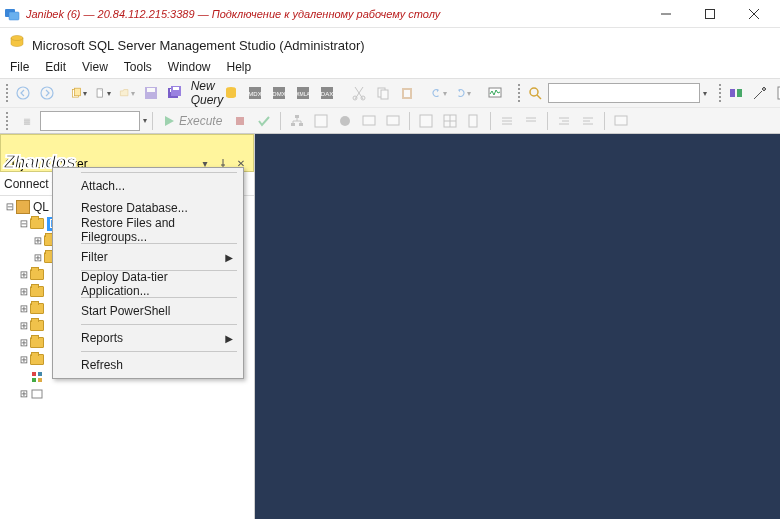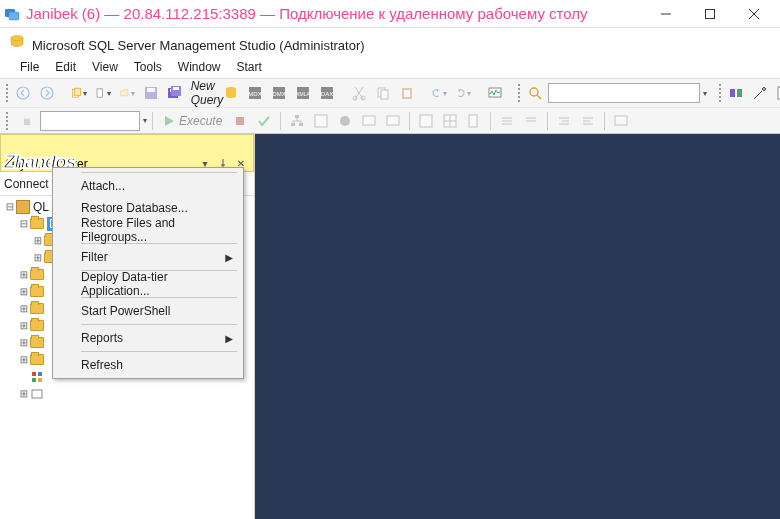--- a/index.html
+++ b/index.html
@@ -1,31 +1,31 @@
 <!DOCTYPE html>
 <html><head>
   <meta charset="utf-8">
   <style>
     * { margin: 0; padding: 0; box-sizing: border-box; font-family: "Segoe UI", Tahoma, sans-serif; }
     body { width: 780px; height: 519px; background: #fff; overflow: hidden; font-size: 12px; position: relative; }
 
     
     .rdp-titlebar { height: 28px; background: #fff; border-bottom: 1px solid #e5e5e5; display: flex; align-items: center; padding: 0 4px; }
     .rdp-titlebar .icon-box { width: 16px; height: 16px; margin-right: 6px; }
-    .rdp-titlebar .title { flex: 1; font-size: 15px; color: #ec4899; }
+    .rdp-titlebar .title { flex: 1; font-size: 11px; color: #b91c1c; font-style: italic; }
     .rdp-titlebar .winbtn { width: 44px; height: 28px; display: flex; align-items: center; justify-content: center; color: #333; }
     .rdp-titlebar .winbtn svg { width: 10px; height: 10px; }
 
     
     .ssms-titlebar { height: 28px; background: #fff; display: flex; align-items: center; padding: 2px 8px; }
     .ssms-titlebar .icon-box { width: 18px; height: 18px; margin-right: 6px; }
     .ssms-titlebar .title { font-size: 13px; color: #1e1e1e; margin-top: 6px; }
 
     
-    .menubar { height: 22px; background: #fff; display: flex; align-items: center; padding: 0 12px; border-bottom: none; }
+    .menubar { height: 22px; background: #fff; display: flex; align-items: center; padding: 0 2px; border-bottom: none; }
     .menubar .menu-item { padding: 2px 8px; font-size: 12px; color: #1e1e1e; }
 
     
     .toolbar-area { background: #f5f5f5; border-top: 1px solid #e0e0e0; border-bottom: 1px solid #ccc; }
     .toolbar-row { height: 28px; display: flex; align-items: center; padding: 0 4px; gap: 2px; }
     .toolbar-row.row2 { height: 26px; border-top: 1px solid #e8e8e8; }
     .tb-grip { width: 6px; height: 18px; border-left: 2px dotted #999; margin: 0 2px; }
     .tb-btn { min-width: 22px; height: 22px; display: flex; align-items: center; justify-content: center; padding: 0 3px; border-radius: 2px; position: relative; }
     .tb-btn.disabled { opacity: 0.45; }
     .tb-sep { width: 1px; height: 18px; background: #ccc; margin: 0 3px; }
@@ -104,21 +104,21 @@
   </span>
   <span class="title">Microsoft SQL Server Management Studio (Administrator)</span>
 </div>
 
 <div class="menubar">
   <span class="menu-item">File</span>
   <span class="menu-item">Edit</span>
   <span class="menu-item">View</span>
   <span class="menu-item">Tools</span>
   <span class="menu-item">Window</span>
-  <span class="menu-item">Start</span>
+  <span class="menu-item">Help</span>
 </div>
 
 <div class="toolbar-area">
   <div class="toolbar-row">
     <span class="tb-grip"></span>
     <div class="tb-btn disabled">
         <svg class="ico" viewBox="0 0 16 16">
           <circle cx="8" cy="8" r="6" fill="none" stroke="#3a86d8" stroke-width="1.2"></circle>
           <path d="M9 5 L6 8 L9 11" fill="none" stroke="#3a86d8" stroke-width="1.2"></path>
         </svg>

